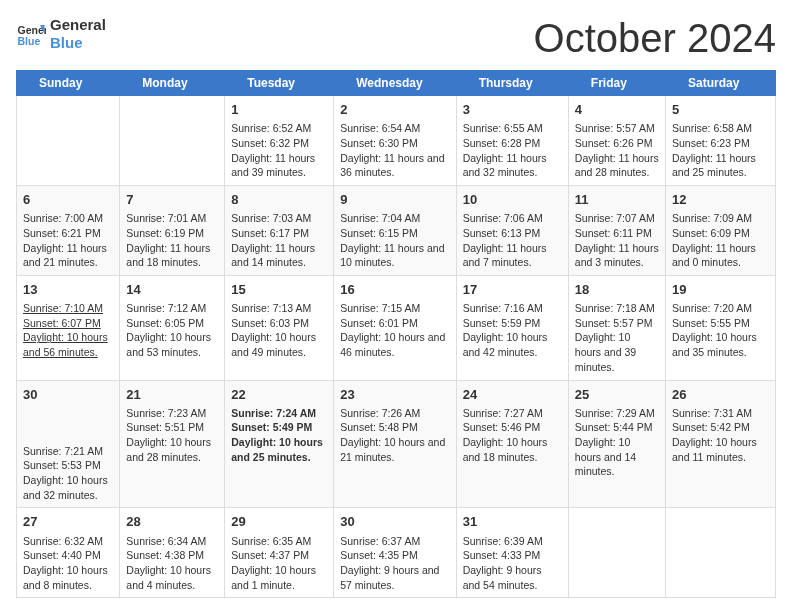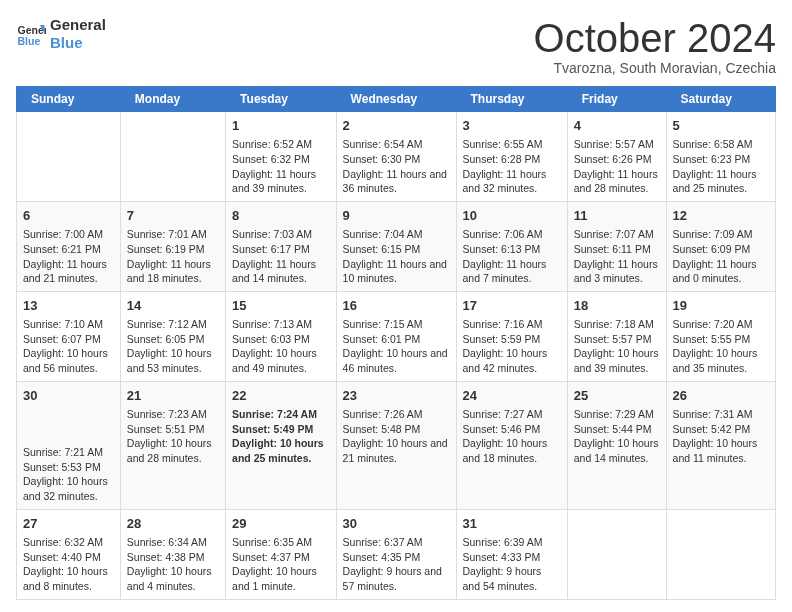--- a/index.html
+++ b/index.html
@@ -40,21 +40,21 @@
     }
     table {
       width: 100%;
       border-collapse: collapse;
       font-size: 11px;
     }
     thead tr th {
       background-color: #3a78c9;
       color: #fff;
       text-align: left;
-      padding: 5px 14px;
+      padding: 5px 22px;
       font-size: 12px;
       font-weight: bold;
       border: 1px solid #3a78c9;
     }
     tbody tr td {
       vertical-align: top;
       padding: 5px 6px;
       border: 1px solid #ddd;
       min-height: 80px;
       background: #fff;
@@ -85,21 +85,20 @@
       <text x="2" y="34" font-size="14" fill="#4a90d9" font-weight="bold" font-family="Arial">Blue</text>
       <polygon points="32,8 38,8 38,20" fill="#4a90d9"></polygon>
     </svg>
     <div style="display:flex;flex-direction:column;line-height:1.2;">
       <span style="font-size:15px;font-weight:bold;color:#333;">General</span>
       <span style="font-size:15px;font-weight:bold;color:#4a90d9;">Blue</span>
     </div>
   </div>
   <div class="title-block">
     <div class="month-title">October 2024</div>
-    <div class="subtitle">Tvarozna, South Moravian, Czechia</div>
   </div>
 </div>
 
 <table>
   <thead>
     <tr id="header-row">
         <th>Sunday</th>
         <th>Monday</th>
         <th>Tuesday</th>
         <th>Wednesday</th>
@@ -183,21 +182,21 @@
         <td>
           <span class="day-num">12</span>
           <div class="cell-content" style="white-space: pre-line;">Sunrise: 7:09 AM
 Sunset: 6:09 PM
 Daylight: 11 hours and 0 minutes.</div>
         </td>
       </tr>
       <tr>
         <td>
           <span class="day-num">13</span>
-          <div class="cell-content" style="white-space: pre-line;">Sunrise: 7:10 AM
+          <div class="cell-content" style="white-space: pre-line; text-decoration: underline;">Sunrise: 7:10 AM
 Sunset: 6:07 PM
 Daylight: 10 hours and 56 minutes.</div>
         </td>
         <td>
           <span class="day-num">14</span>
           <div class="cell-content" style="white-space: pre-line;">Sunrise: 7:12 AM
 Sunset: 6:05 PM
 Daylight: 10 hours and 53 minutes.</div>
         </td>
         <td>

